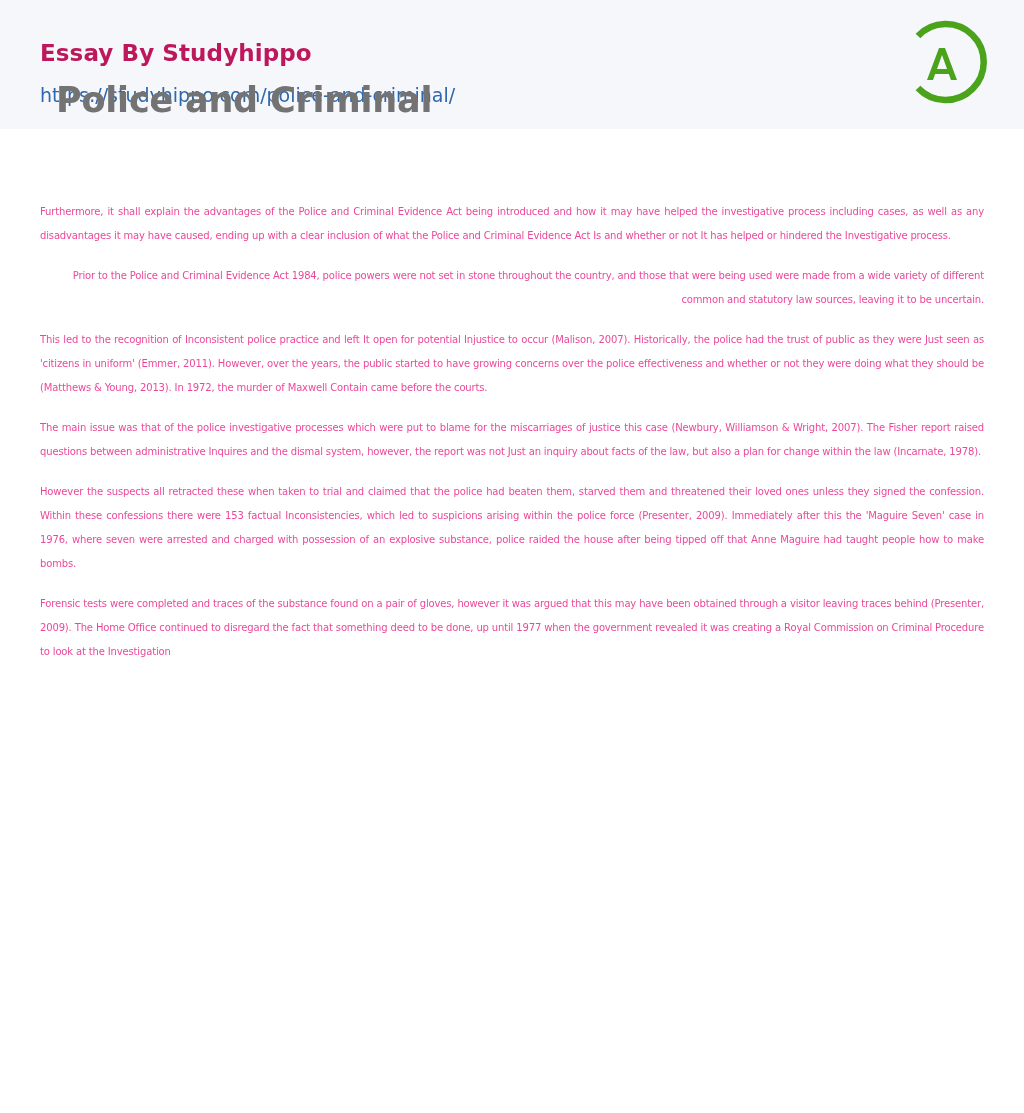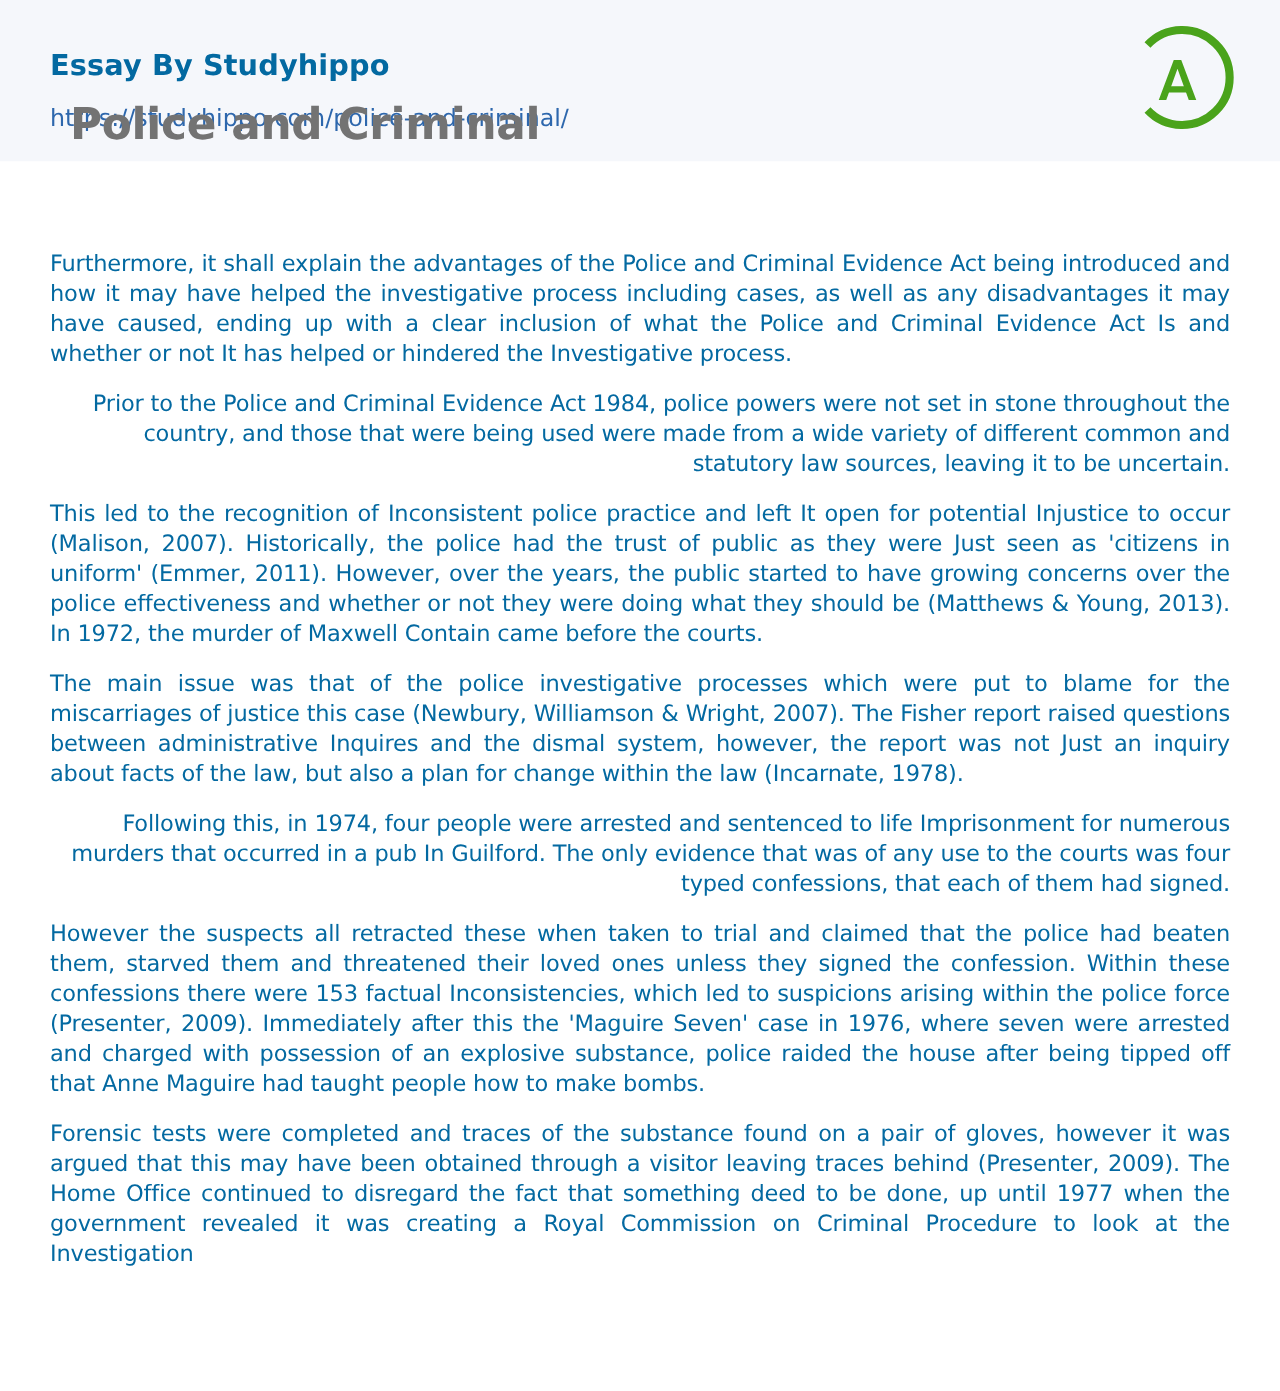--- a/index.html
+++ b/index.html
@@ -15,21 +15,21 @@
       background: #f5f7fb;
       box-sizing: border-box;
       padding: 0 40px;
     }
     .brand-title {
       position: absolute;
       left: 40px;
       top: 40px;
       font-size: 23px;
       font-weight: bold;
-      color: #0369a1;
+      color: #be185d;
       letter-spacing: 0.1px;
     }
     .brand-url {
       position: absolute;
       left: 40px;
       top: 84px;
       font-size: 19px;
       color: #2d67ad;
       text-decoration: none;
     }
@@ -53,23 +53,23 @@
       line-height: 44px;
     }
     .content {
       position: absolute;
       top: 200px;
       left: 40px;
       width: 944px;
     }
     .para {
       margin: 0 0 16px 0;
-      font-size: 18px;
+      font-size: 10px;
       line-height: 24px;
-      color: #0369a1;
+      color: #ec4899;
       letter-spacing: -0.15px;
     }
     .justify { text-align: justify; }
     .left { text-align: right; }
   </style>
 </head>
 <body>
 
 <div class="header">
   <div class="brand-title">Essay By Studyhippo</div>
@@ -83,16 +83,15 @@
   </div>
 </div>
 
 <h1 class="page-title">Police and Criminal</h1>
 
 <div class="content">
   <p class="para justify">Furthermore, it shall explain the advantages of the Police and Criminal Evidence Act being introduced and how it may have helped the investigative process including cases, as well as any disadvantages it may have caused, ending up with a clear inclusion of what the Police and Criminal Evidence Act Is and whether or not It has helped or hindered the Investigative process.</p>
   <p class="para left">Prior to the Police and Criminal Evidence Act 1984, police powers were not set in stone throughout the country, and those that were being used were made from a wide variety of different common and statutory law sources, leaving it to be uncertain.</p>
   <p class="para justify">This led to the recognition of Inconsistent police practice and left It open for potential Injustice to occur (Malison, 2007). Historically, the police had the trust of public as they were Just seen as 'citizens in uniform' (Emmer, 2011). However, over the years, the public started to have growing concerns over the police effectiveness and whether or not they were doing what they should be (Matthews &amp; Young, 2013). In 1972, the murder of Maxwell Contain came before the courts.</p>
   <p class="para justify">The main issue was that of the police investigative processes which were put to blame for the miscarriages of justice this case (Newbury, Williamson &amp; Wright, 2007). The Fisher report raised questions between administrative Inquires and the dismal system, however, the report was not Just an inquiry about facts of the law, but also a plan for change within the law (Incarnate, 1978).</p>
-  <p class="para left">Following this, in 1974, four people were arrested and sentenced to life Imprisonment for numerous murders that occurred in a pub In Guilford. The only evidence that was of any use to the courts was four typed confessions, that each of them had signed.</p>
   <p class="para justify">However the suspects all retracted these when taken to trial and claimed that the police had beaten them, starved them and threatened their loved ones unless they signed the confession. Within these confessions there were 153 factual Inconsistencies, which led to suspicions arising within the police force (Presenter, 2009). Immediately after this the 'Maguire Seven' case in 1976, where seven were arrested and charged with possession of an explosive substance, police raided the house after being tipped off that Anne Maguire had taught people how to make bombs.</p>
   <p class="para justify">Forensic tests were completed and traces of the substance found on a pair of gloves, however it was argued that this may have been obtained through a visitor leaving traces behind (Presenter, 2009). The Home Office continued to disregard the fact that something deed to be done, up until 1977 when the government revealed it was creating a Royal Commission on Criminal Procedure to look at the Investigation</p>
 </div>
 
 </body></html>

